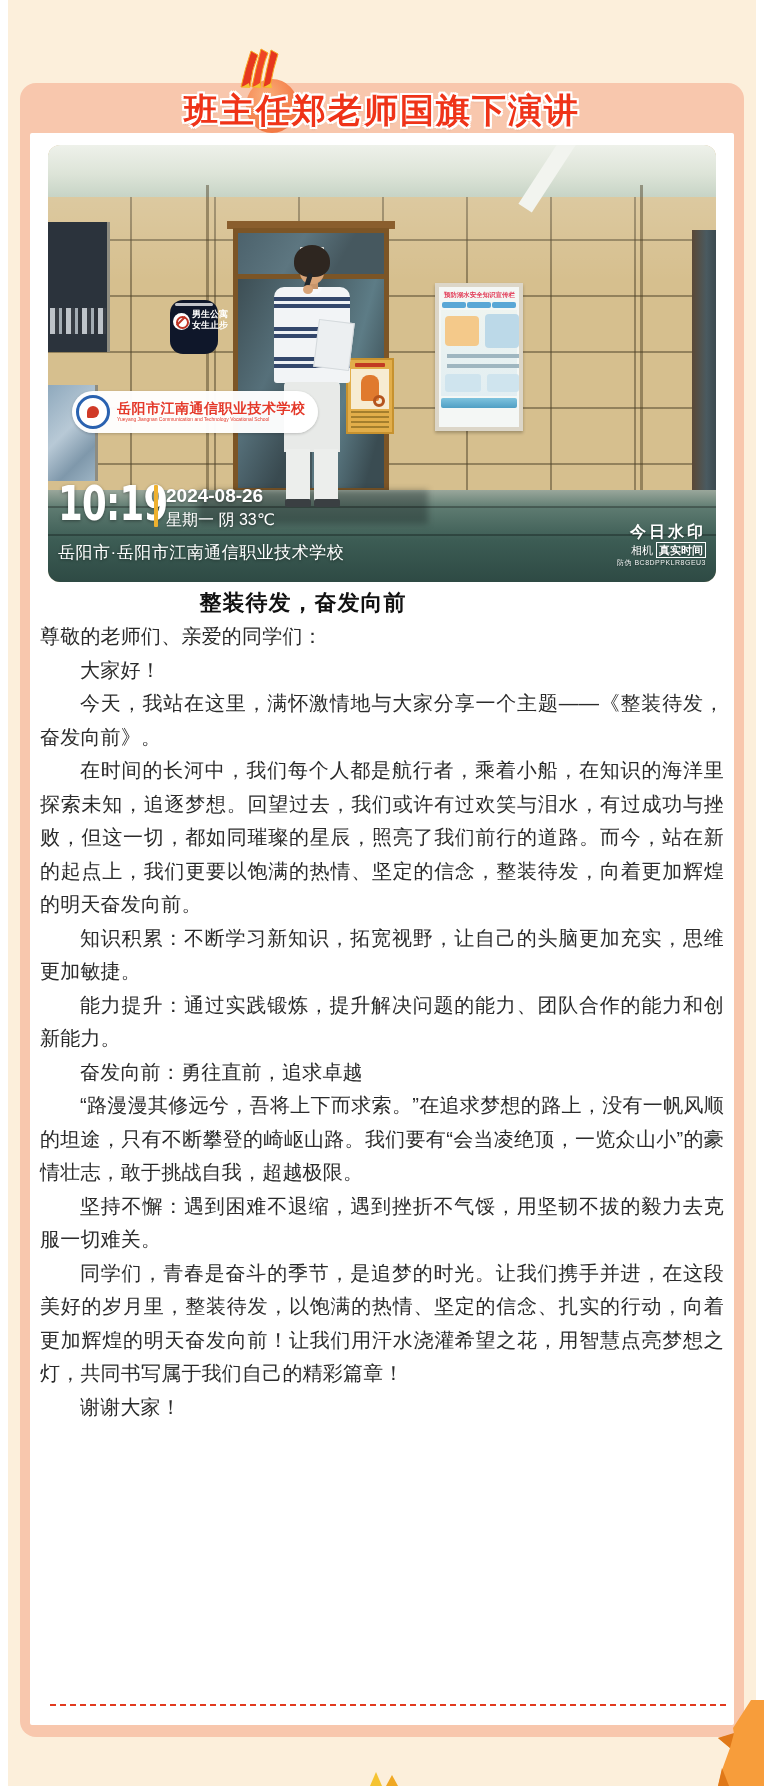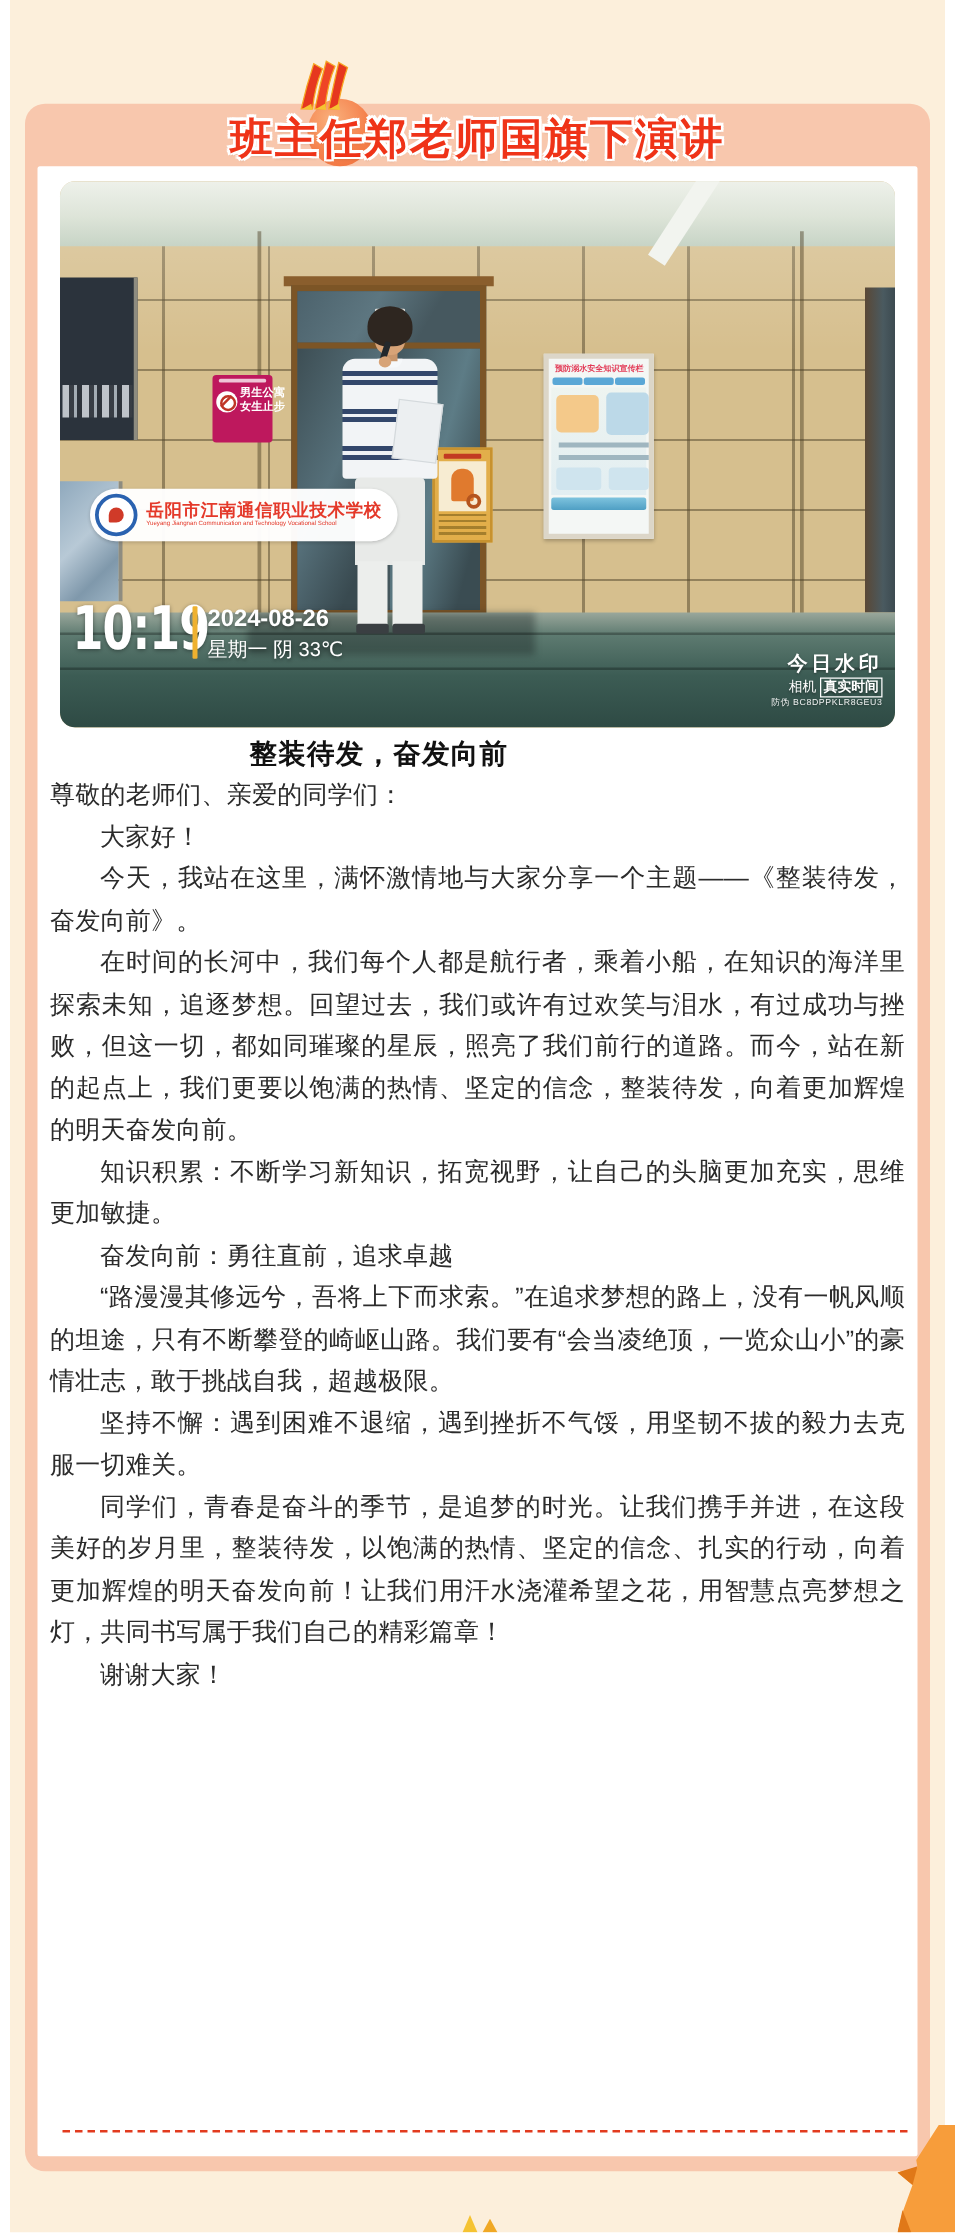--- a/index.html
+++ b/index.html
@@ -49,22 +49,22 @@
     border:5px solid #7c5526; background:#44565c; z-index:2; }
   .ph-door-header { position:absolute; left:179px; top:76px; width:168px; height:8px; background:#8a5e2d; z-index:2; }
   .ph-transom { position:absolute; left:0; top:0; width:146px; height:46px; border-bottom:5px solid #7c5526;
     background:linear-gradient(120deg,#4c626c 0%,#5d7680 40%,#46585f 70%); }
   .ph-transom-sign { position:absolute; left:62px; top:14px; width:24px; height:13px; background:#e8e8e4; border-radius:1px; }
   .ph-leaf-l { position:absolute; left:0; top:46px; width:71px; height:209px; border-right:3px solid #7c5526;
     background:linear-gradient(115deg,#3d4e54 0%,#56707a 45%,#394a50 80%); }
   .ph-leaf-r { position:absolute; left:74px; top:46px; width:72px; height:209px;
     background:linear-gradient(105deg,#42545b 0%,#5d7c86 50%,#3a4c52 85%); }
   .ph-handle { position:absolute; top:120px; width:4px; height:46px; background:#9a7136; border-radius:2px; }
-  .ph-red-sign { position:absolute; left:122px; top:155px; width:48px; height:54px; background:#be185d;
-    border-radius:3px; z-index:3; padding:3px 2px 2px 2px; }
+  .ph-red-sign { position:absolute; left:122px; top:155px; width:48px; height:54px; background:#0f172a;
+    border-radius:13px; z-index:3; padding:3px 2px 2px 2px; }
   .ph-red-sign .topline { height:3px; background:rgba(255,255,255,.75); margin:0 3px 3px 3px; border-radius:2px; }
   .ph-red-sign .row { display:flex; align-items:center; }
   .ph-red-circle { width:17px; height:17px; border-radius:50%; background:#fff; position:relative; flex:0 0 auto; margin:2px 2px 0 1px; }
   .ph-red-circle::after { content:""; position:absolute; left:3px; top:3px; width:9px; height:9px;
     border:2px solid #bf3526; border-radius:50%; }
   .ph-red-circle::before { content:""; position:absolute; left:2px; top:7px; width:12px; height:2px;
     background:#bf3526; transform:rotate(-45deg); z-index:1; }
   .ph-red-text { color:#fff; font-size:9px; font-weight:bold; line-height:11px; white-space:nowrap; }
   .ph-yellow-poster { position:absolute; left:298px; top:213px; width:48px; height:76px; background:#e2ae4a;
     border:2px solid #c7922f; z-index:3; padding:3px; }
@@ -252,36 +252,38 @@
     <div class="badge-logo"></div>
     <div>
       <div class="badge-cn">岳阳市江南通信职业技术学校</div>
       <div class="badge-en">Yueyang Jiangnan Communication and Technology Vocational School</div>
     </div>
   </div>
   <div class="ov-time">10:19</div>
   <div class="ov-ybar"></div>
   <div class="ov-date">2024-08-26</div>
   <div class="ov-weather">星期一 阴 33℃</div>
+  <div class="ov-location">岳阳市·岳阳市江南通信职业技术学校</div>
   <div class="ov-wm">
     <div class="wm-l1">今日水印</div>
     <div class="wm-l2">
       <span>相机</span><span class="wm-box">真实时间</span>
     </div>
     <div class="wm-l3">防伪 BC8DPPKLR8GEU3</div>
   </div>
 </div>
 
 <div class="article-heading">整装待发，奋发向前</div>
 <div class="article-paragraphs">
     <p class="para">尊敬的老师们、亲爱的同学们：</p>
     <p class="para ind">大家好！</p>
     <p class="para ind">今天，我站在这里，满怀激情地与大家分享一个主题——《整装待发，奋发向前》。</p>
     <p class="para ind">在时间的长河中，我们每个人都是航行者，乘着小船，在知识的海洋里探索未知，追逐梦想。回望过去，我们或许有过欢笑与泪水，有过成功与挫败，但这一切，都如同璀璨的星辰，照亮了我们前行的道路。而今，站在新的起点上，我们更要以饱满的热情、坚定的信念，整装待发，向着更加辉煌的明天奋发向前。</p>
     <p class="para ind">知识积累：不断学习新知识，拓宽视野，让自己的头脑更加充实，思维更加敏捷。</p>
+    <p class="para ind">能力提升：通过实践锻炼，提升解决问题的能力、团队合作的能力和创新能力。</p>
     <p class="para ind">奋发向前：勇往直前，追求卓越</p>
     <p class="para ind">“路漫漫其修远兮，吾将上下而求索。”在追求梦想的路上，没有一帆风顺的坦途，只有不断攀登的崎岖山路。我们要有“会当凌绝顶，一览众山小”的豪情壮志，敢于挑战自我，超越极限。</p>
     <p class="para ind">坚持不懈：遇到困难不退缩，遇到挫折不气馁，用坚韧不拔的毅力去克服一切难关。</p>
     <p class="para ind">同学们，青春是奋斗的季节，是追梦的时光。让我们携手并进，在这段美好的岁月里，整装待发，以饱满的热情、坚定的信念、扎实的行动，向着更加辉煌的明天奋发向前！让我们用汗水浇灌希望之花，用智慧点亮梦想之灯，共同书写属于我们自己的精彩篇章！</p>
     <p class="para ind">谢谢大家！</p>
   </div>
 <div class="dashed-sep"></div>
 
 <svg class="corner-ribbon" viewBox="0 0 46 86">
   <polygon fill="#f79d3b" points="46,0 33,0 15,28 16,34 0,38 12,48 4,70 0,86 46,86"></polygon>

